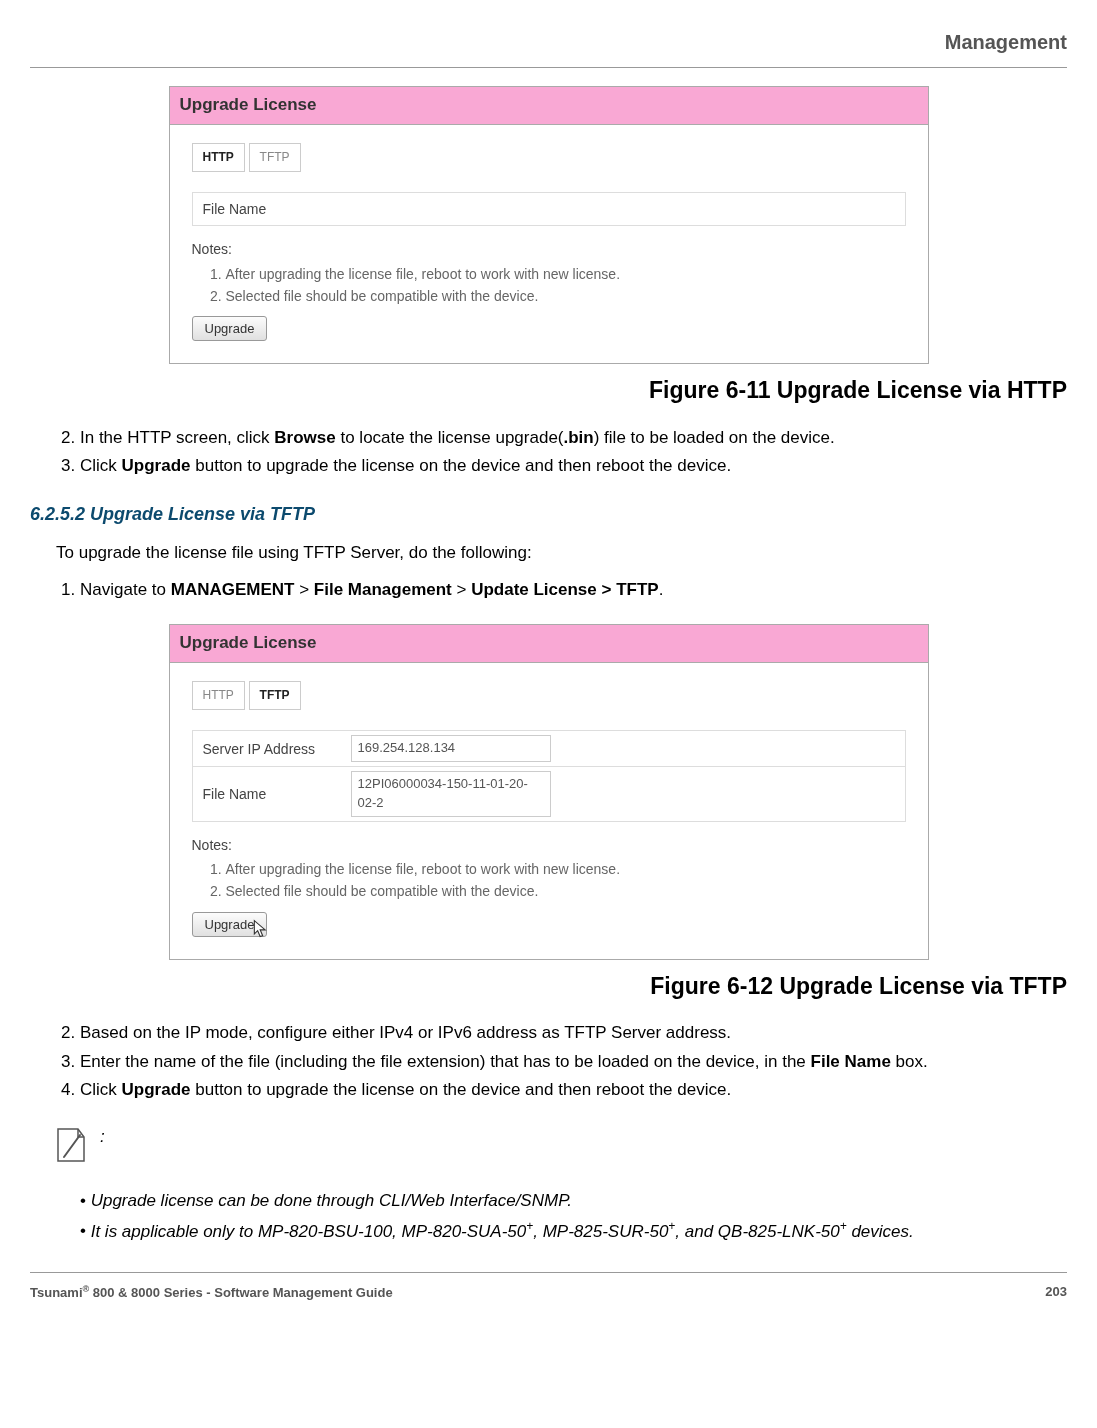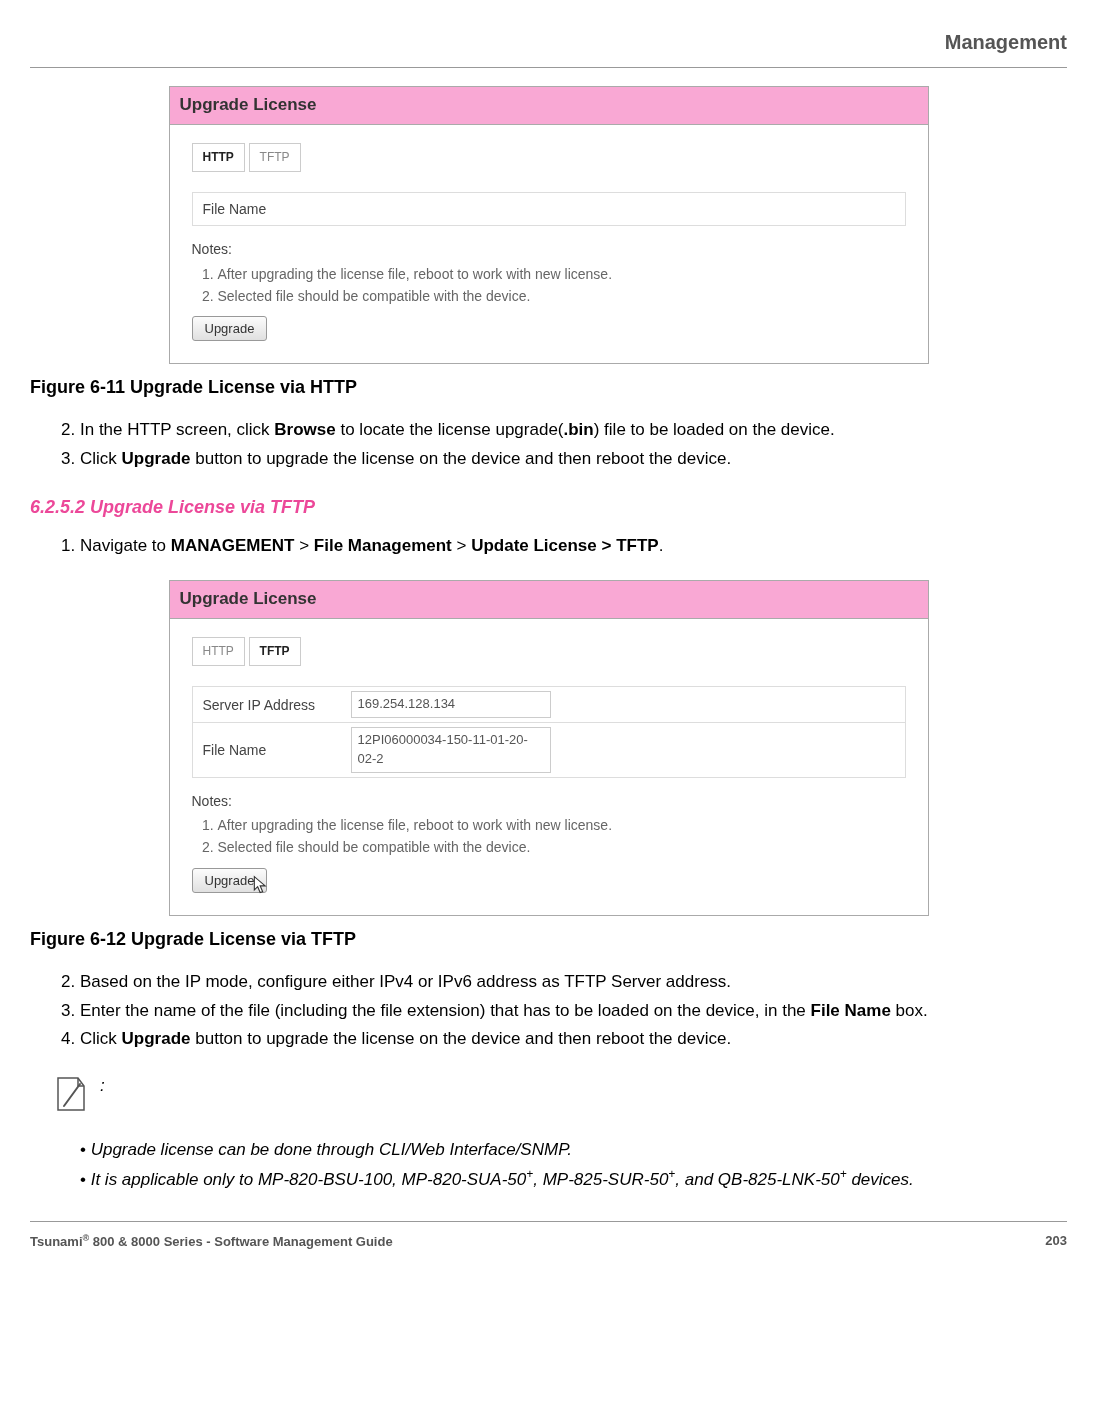--- a/index.html
+++ b/index.html
@@ -101,56 +101,56 @@
     font-size: 14px;
     color: #444;
   }
   .notes-list {
     margin: 4px 0 10px 18px;
     padding: 0;
     font-size: 14px;
     color: #666;
     list-style: decimal;
   }
-  .notes-list li { margin: 2px 8px; }
+  .notes-list li { margin: 2px 16px; }
   .upgrade-btn {
     font-size: 13px;
     padding: 4px 12px;
     background: linear-gradient(#fcfcfc,#e0e0e0);
     border: 1px solid #999;
     border-radius: 3px;
     cursor: pointer;
     color: #333;
     position: relative;
   }
   .cursor-pointer {
     position: absolute;
     right: -4px;
     bottom: -8px;
     font-size: 18px;
     color: #333;
     pointer-events: none;
   }
   .figure-caption {
-    text-align: left;
-    font-weight: bold;
-    font-size: 18px;
+    text-align: right;
+    font-weight: bold;
+    font-size: 23px;
     margin: 10px 0 18px 0;
   }
   .ol-steps {
     margin: 0 0 22px 50px;
     padding: 0;
     font-size: 17px;
   }
   .ol-steps li { margin: 4px 0; }
   .section-hd {
     font-weight: bold;
     font-style: italic;
     font-size: 18px;
-    color: #ec4899;
+    color: #0c4a6e;
     margin: 22px 0 14px 0;
   }
   .body-text {
     margin: 0 0 12px 26px;
     font-size: 17px;
   }
   .note-block {
     display: flex;
     align-items: flex-start;
     gap: 12px;
@@ -215,20 +215,21 @@
   <ol class="ol-steps" start="2">
     <li>
       <span>In the HTTP screen, click </span><b>Browse</b><span> to locate the license upgrade(</span><b>.bin</b><span>) file to be loaded on the device.</span>
     </li>
     <li>
       <span>Click </span><b>Upgrade</b><span> button to upgrade the license on the device and then reboot the device.</span>
     </li>
   </ol>
 
   <div class="section-hd">6.2.5.2 Upgrade License via TFTP</div>
+  <div class="body-text">To upgrade the license file using TFTP Server, do the following:</div>
   <ol class="ol-steps" start="1">
     <li>
       <span>Navigate to </span><b>MANAGEMENT</b><span> &gt; </span><b>File Management</b><span> &gt; </span><b>Update License &gt; TFTP</b><span>.</span>
     </li>
   </ol>
 
   <div class="panel">
     <div class="panel-title">Upgrade License</div>
     <div class="panel-body">
       <div class="tabs">

